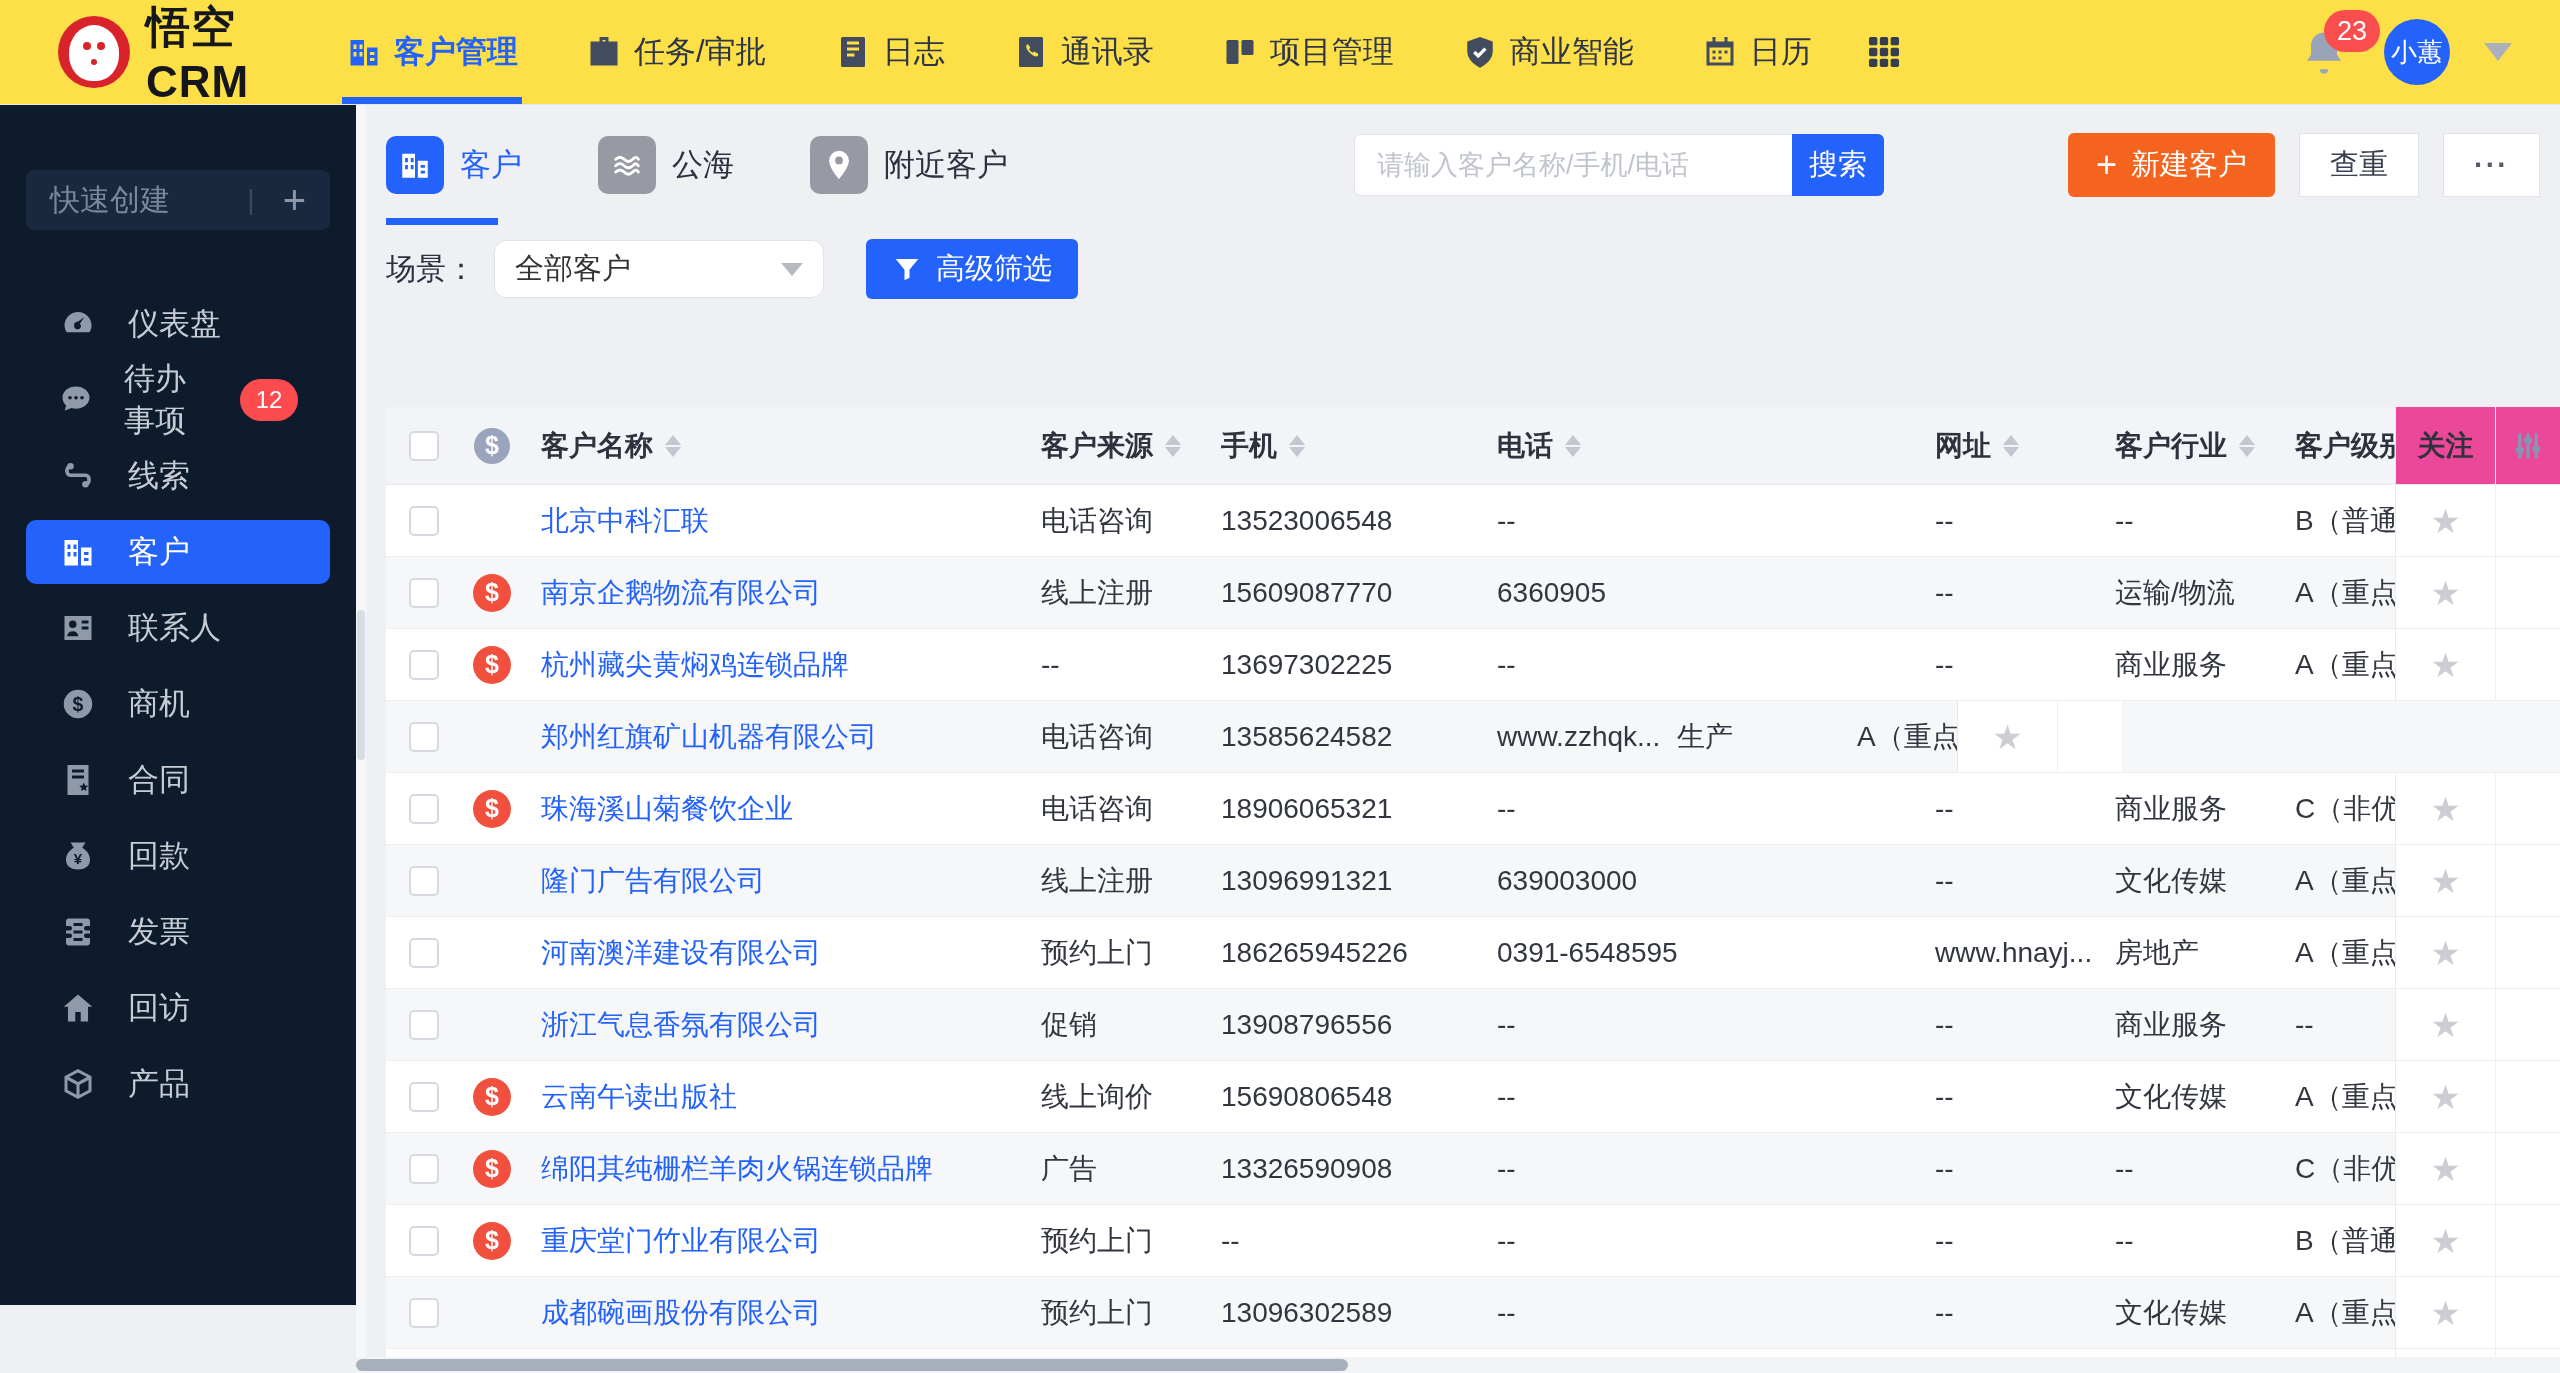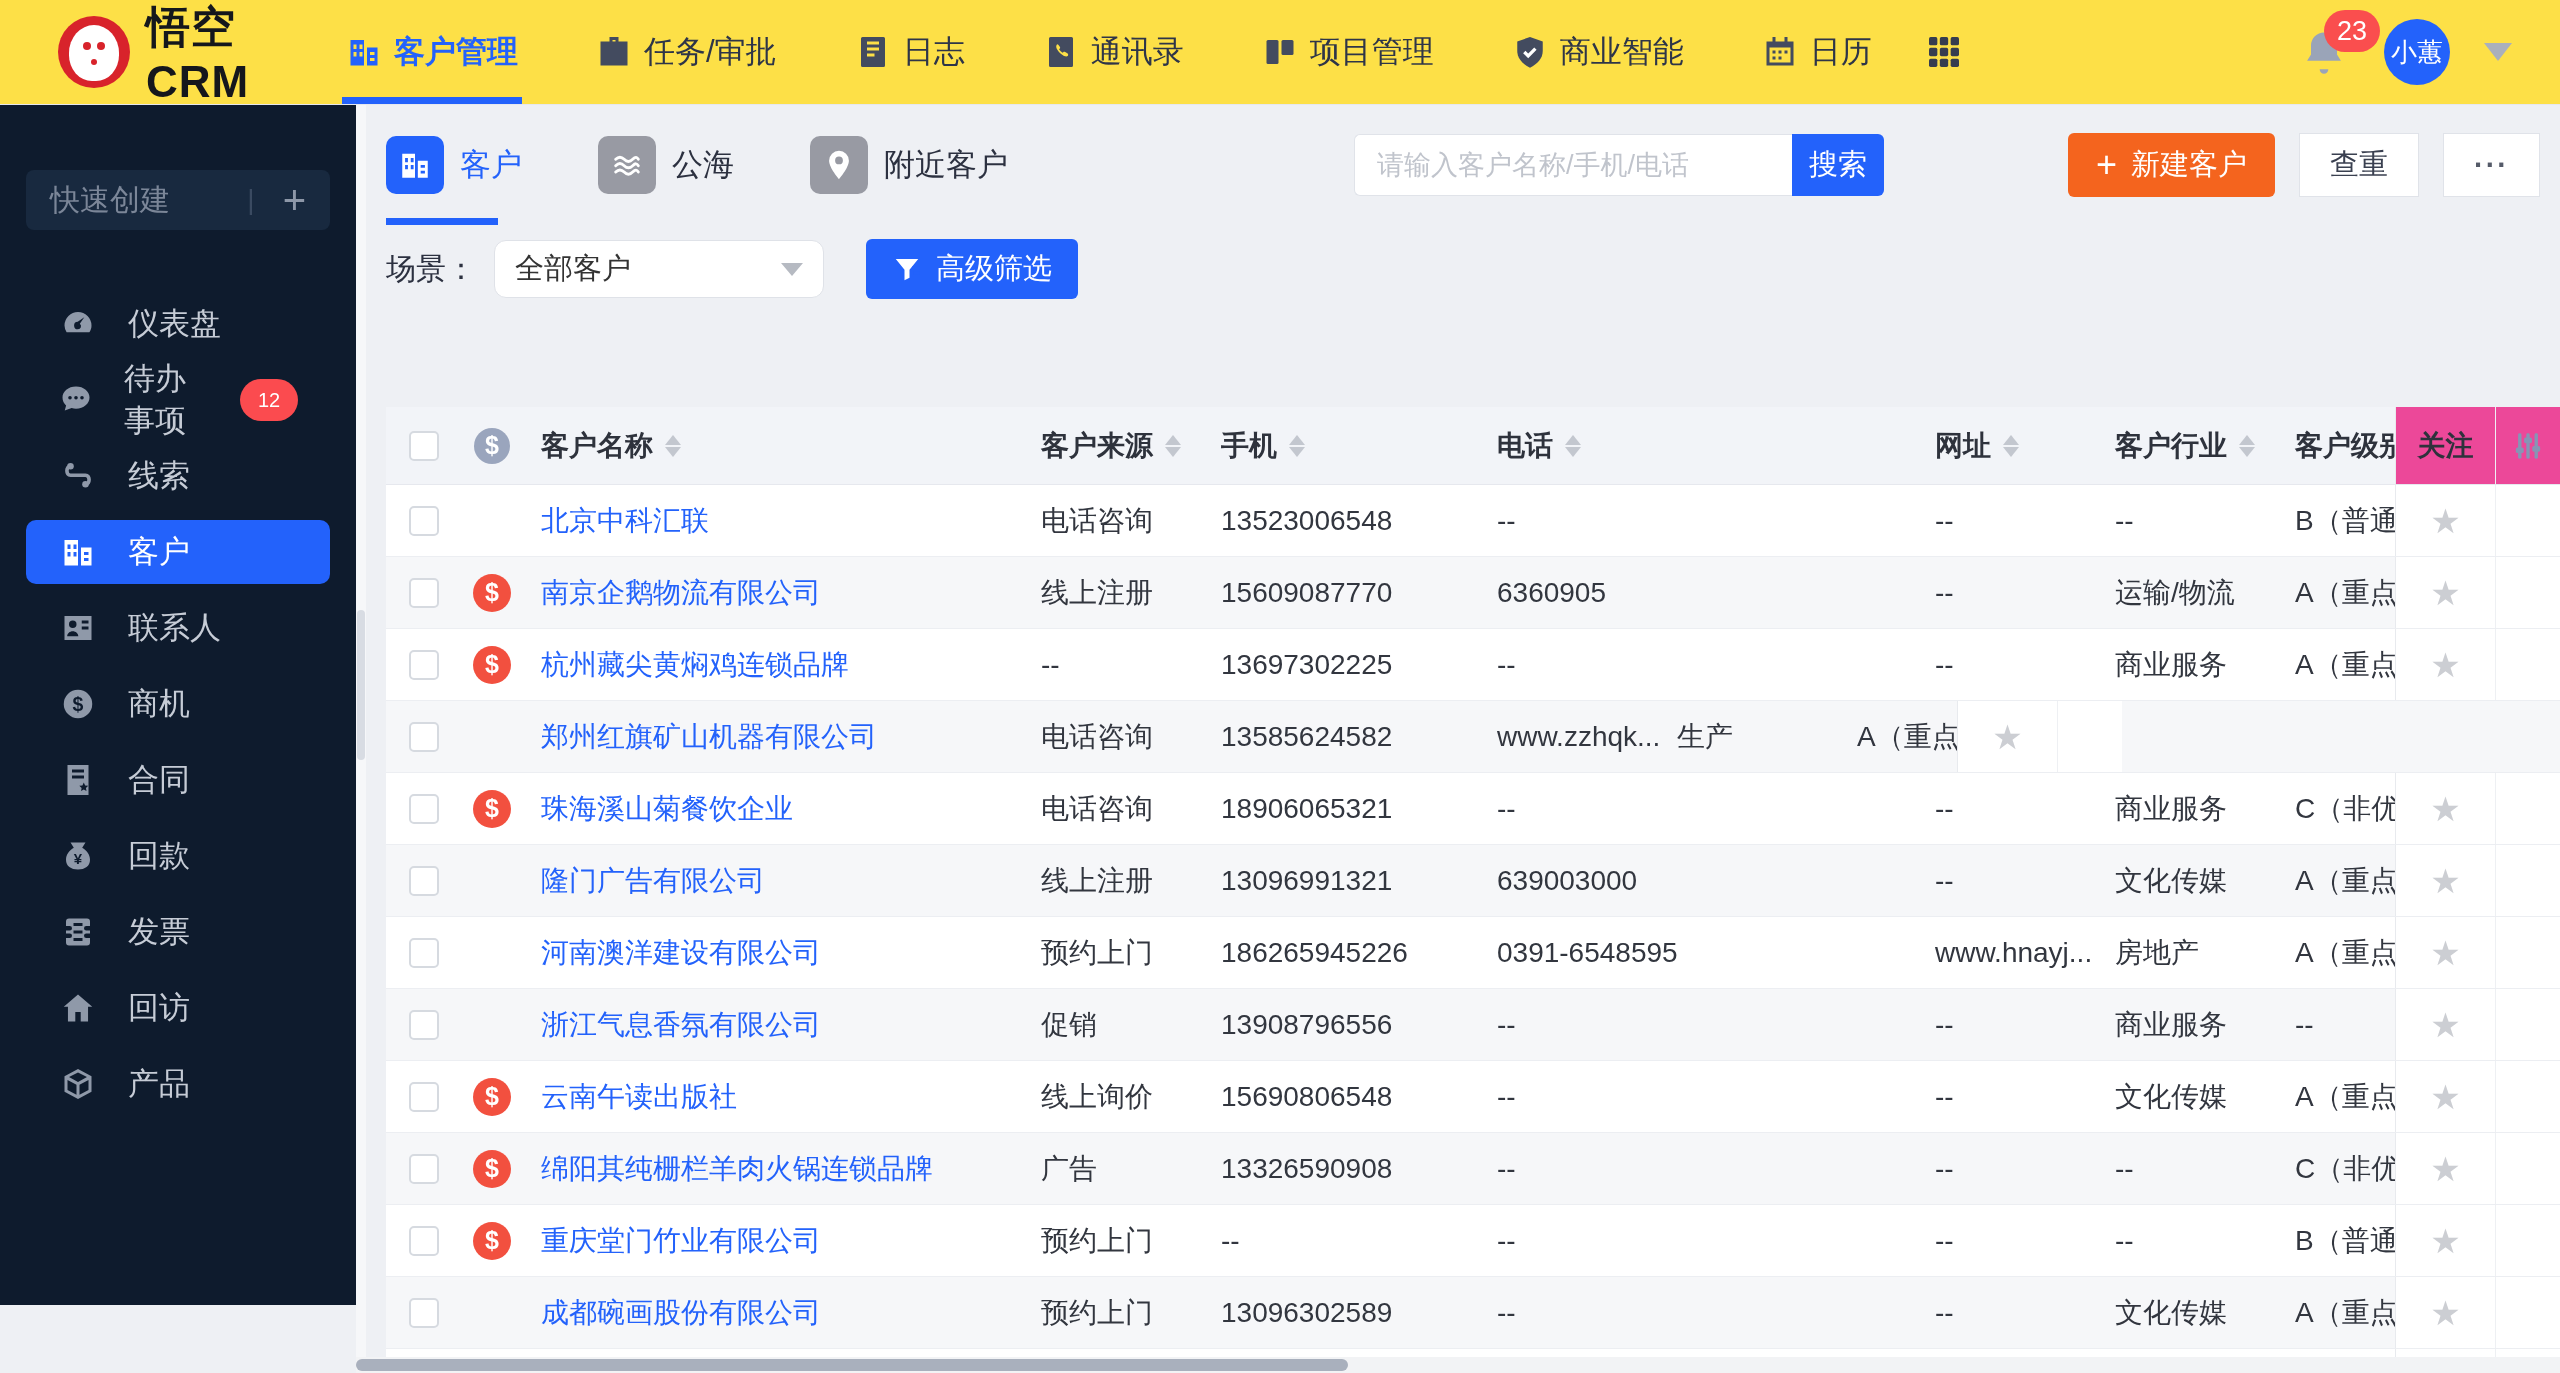--- a/index.html
+++ b/index.html
@@ -5,21 +5,21 @@
   * { margin:0; padding:0; box-sizing:border-box; }
   html,body { width:2560px; height:1373px; overflow:hidden; font-family:"Liberation Sans","DejaVu Sans",sans-serif; background:#eef0f4; }
 
   
   .topbar { position:absolute; top:0; left:0; width:2560px; height:105px; background:#fde047; border-bottom:1px solid #e6e8ee; display:flex; align-items:center; z-index:50; }
   .logo { display:flex; align-items:center; gap:16px; padding-left:58px; width:320px; flex:none; }
   .logo-mark { width:72px; height:72px; border-radius:50%; background:#d8232b; position:relative; flex:none; }
   .logo-mark::before { content:""; position:absolute; left:11px; top:9px; width:50px; height:56px; background:#fff; border-radius:50% 50% 46% 46%; }
   .logo-mark::after { content:""; position:absolute; left:25px; top:26px; width:8px; height:8px; background:#d8232b; border-radius:50%; box-shadow:14px 0 0 #d8232b, 7px 16px 0 -1px #d8232b; }
   .logo-text { font-size:44px; font-weight:bold; color:#15171c; letter-spacing:1px; }
-  .topnav { display:flex; align-items:center; gap:26px; height:100%; }
+  .topnav { display:flex; align-items:center; gap:16px; height:100%; }
   .topnav-item { display:flex; align-items:center; gap:12px; height:100%; padding:0 26px; font-size:31px; color:#2e3548; cursor:pointer; position:relative; }
   .topnav-item .nv-ic { color:#434b5f; display:flex; }
   .topnav-item.active { color:#2362fb; font-weight:bold; }
   .topnav-item.active .nv-ic { color:#2362fb; }
   .topnav-item.active::after { content:""; position:absolute; left:22px; right:22px; bottom:0; height:7px; background:#2362fb; }
   .apps-btn { margin-left:26px; display:flex; align-items:center; cursor:pointer; color:#363d4f; }
   .topbar-right { margin-left:auto; display:flex; align-items:center; gap:34px; padding-right:48px; }
   .bell-wrap { position:relative; cursor:pointer; color:#9aa4b8; }
   .bell-badge { position:absolute; top:-16px; left:26px; min-width:56px; height:42px; border-radius:21px; background:#fa4e4e; color:#fff; font-size:27px; display:flex; align-items:center; justify-content:center; padding:0 10px; }
   .avatar { width:66px; height:66px; border-radius:50%; background:#2362fb; color:#fff; font-size:26px; display:flex; align-items:center; justify-content:center; cursor:pointer; }
@@ -28,21 +28,21 @@
   
   .sidebar { position:absolute; top:105px; left:0; width:356px; height:1200px; background:#0e1b2d; padding-top:65px; }
   .quick-create { margin:0 26px 62px 26px; height:60px; background:#18293f; border-radius:8px; display:flex; align-items:center; padding:0 24px; color:#76markup8294; color:#7b8698; font-size:30px; cursor:pointer; }
   .qc-label { flex:1; }
   .qc-divider { color:#3a4a61; margin-right:28px; font-size:28px; }
   .qc-plus { font-size:40px; color:#8d97a8; line-height:1; }
   .side-item { height:64px; margin:0 26px 12px 26px; display:flex; align-items:center; gap:30px; padding:0 32px; border-radius:10px; color:#c6ccd6; font-size:31px; cursor:pointer; }
   .side-item .sd-ic { color:#8f99a9; display:flex; width:40px; justify-content:center; }
   .side-item.active { background:#2362fb; color:#fff; }
   .side-item.active .sd-ic { color:#fff; }
-  .side-badge { margin-left:auto; min-width:58px; height:42px; border-radius:21px; background:#fb4b4f; color:#fff; font-size:20px; display:flex; align-items:center; justify-content:center; padding:0 12px; }
+  .side-badge { margin-left:auto; min-width:58px; height:42px; border-radius:21px; background:#fb4b4f; color:#fff; font-size:24px; display:flex; align-items:center; justify-content:center; padding:0 12px; }
   .side-scroll { position:absolute; top:105px; left:356px; width:10px; height:1268px; background:#f6f7f9; }
   .side-scroll-thumb { position:absolute; top:505px; left:1px; width:8px; height:150px; border-radius:4px; background:#d8dce3; }
 
   
   .main { position:absolute; top:105px; left:366px; width:2194px; height:1268px; background:#eef0f4; }
 
   .tabrow { height:120px; display:flex; align-items:center; padding:0 20px; }
   .tab { display:flex; align-items:center; gap:16px; margin-right:76px; height:100%; position:relative; cursor:pointer; }
   .tab-chip { width:58px; height:58px; border-radius:10px; background:#989aa3; color:#fff; display:flex; align-items:center; justify-content:center; }
   .tab.active .tab-chip { background:#2362fb; }

